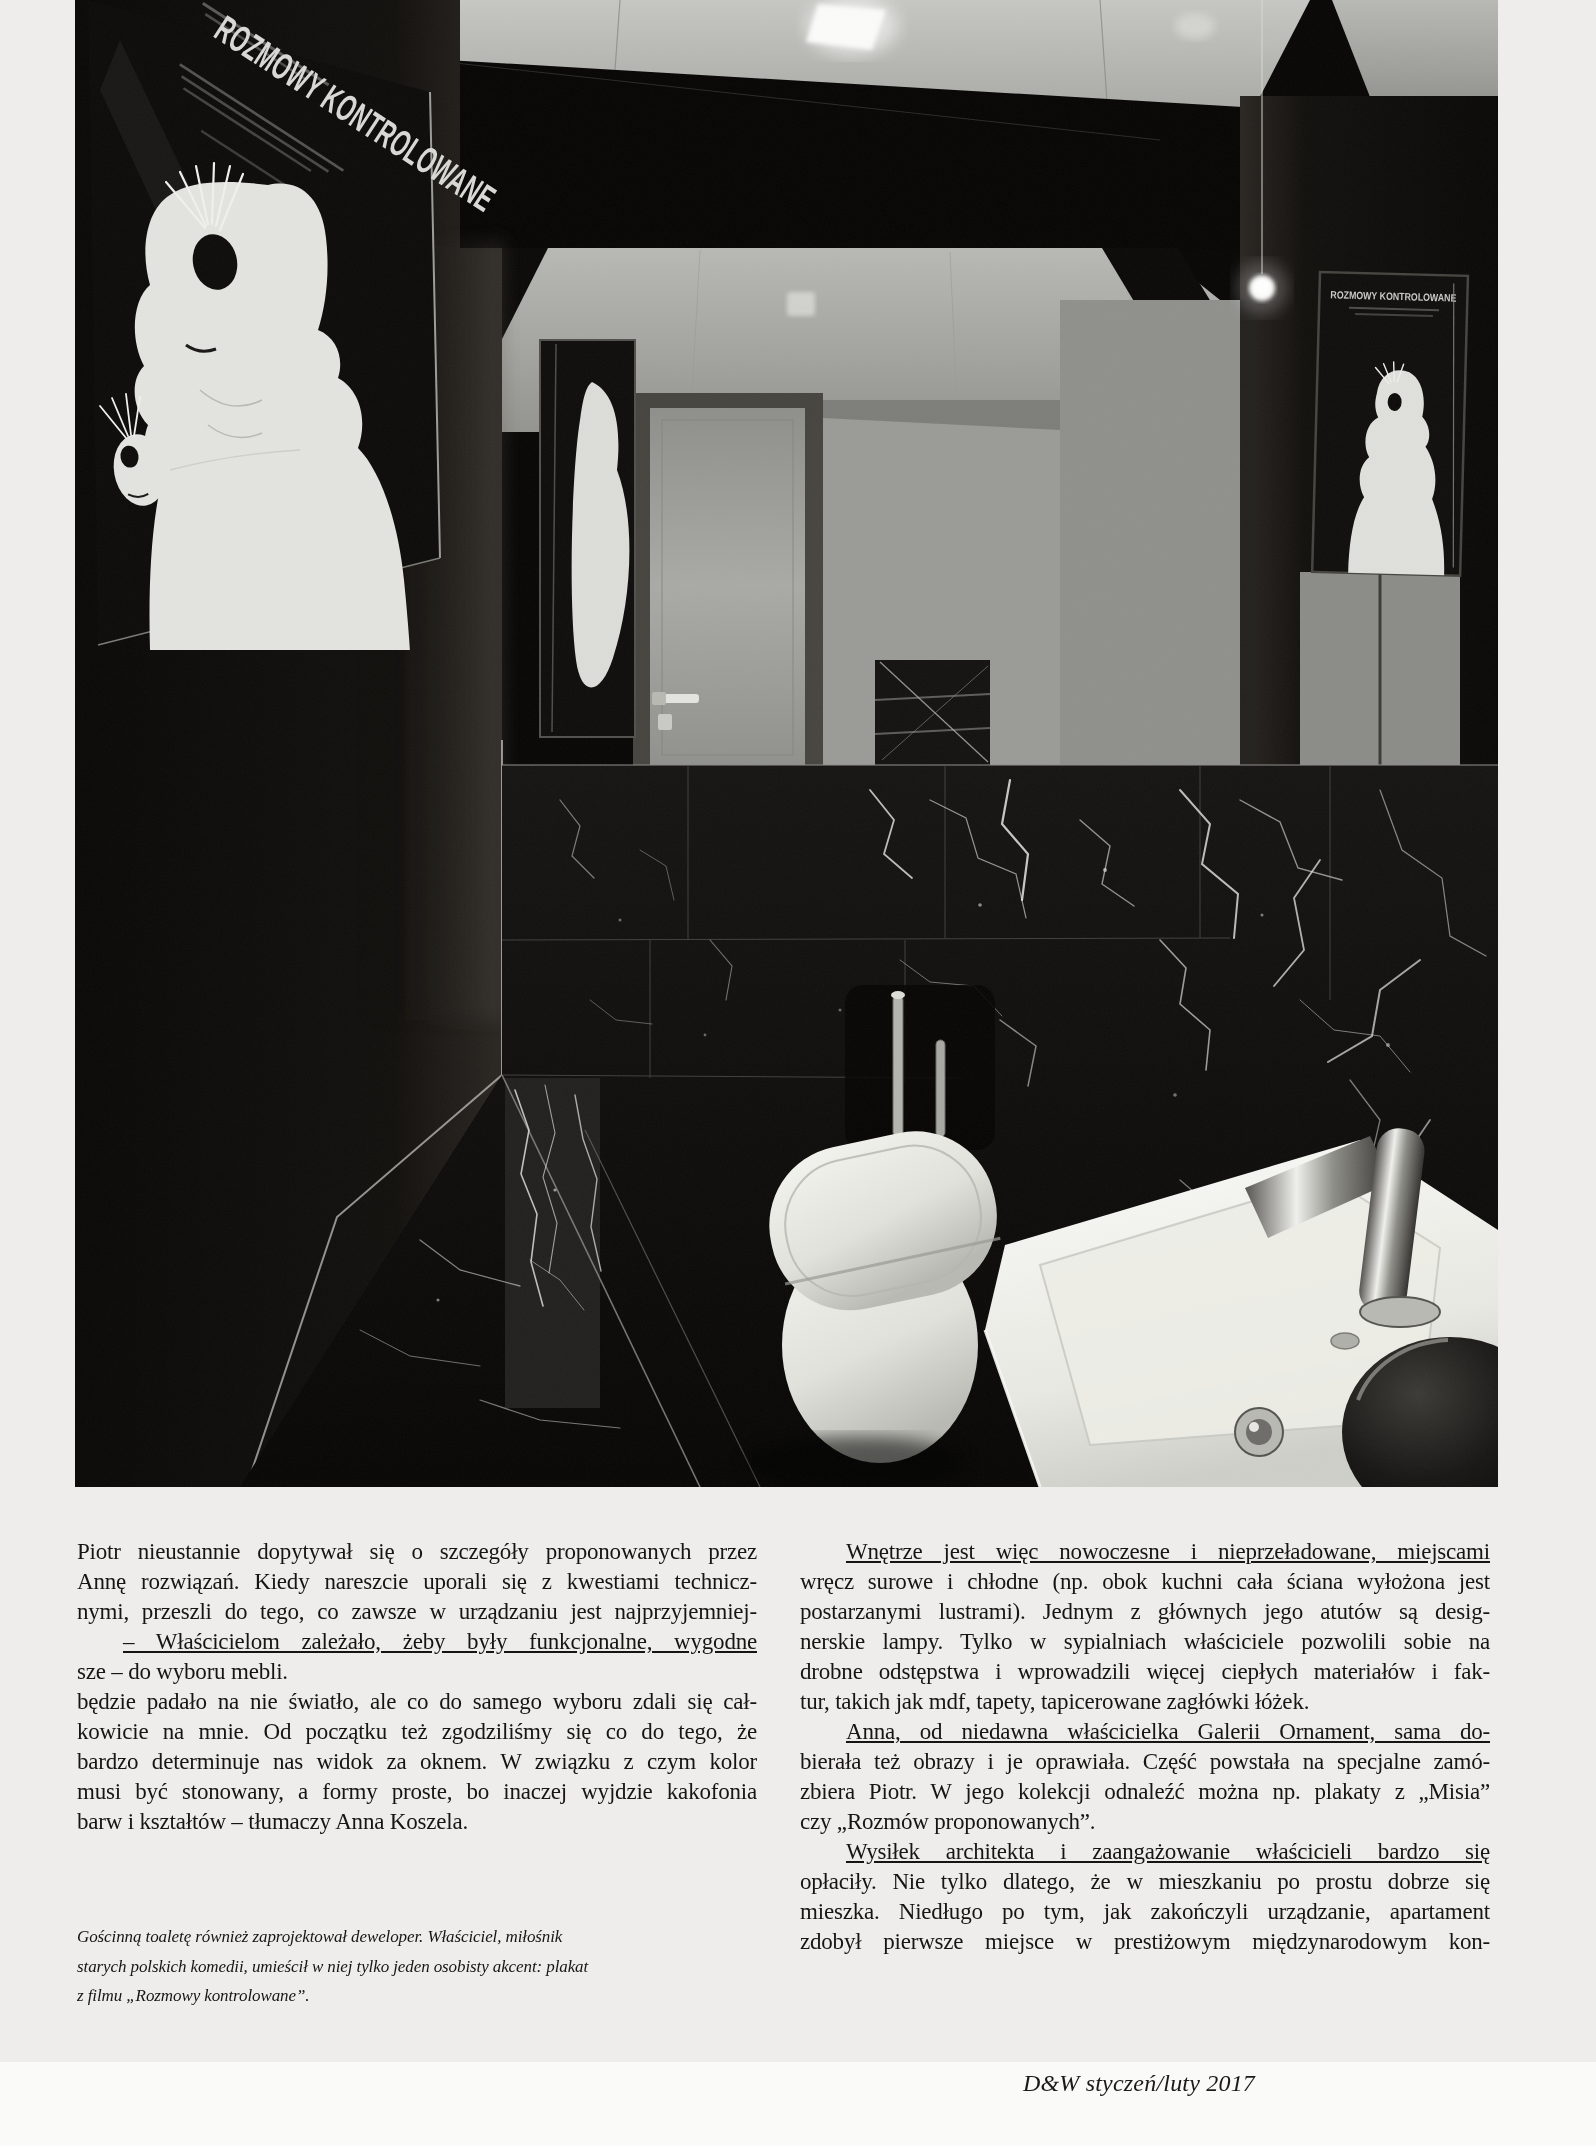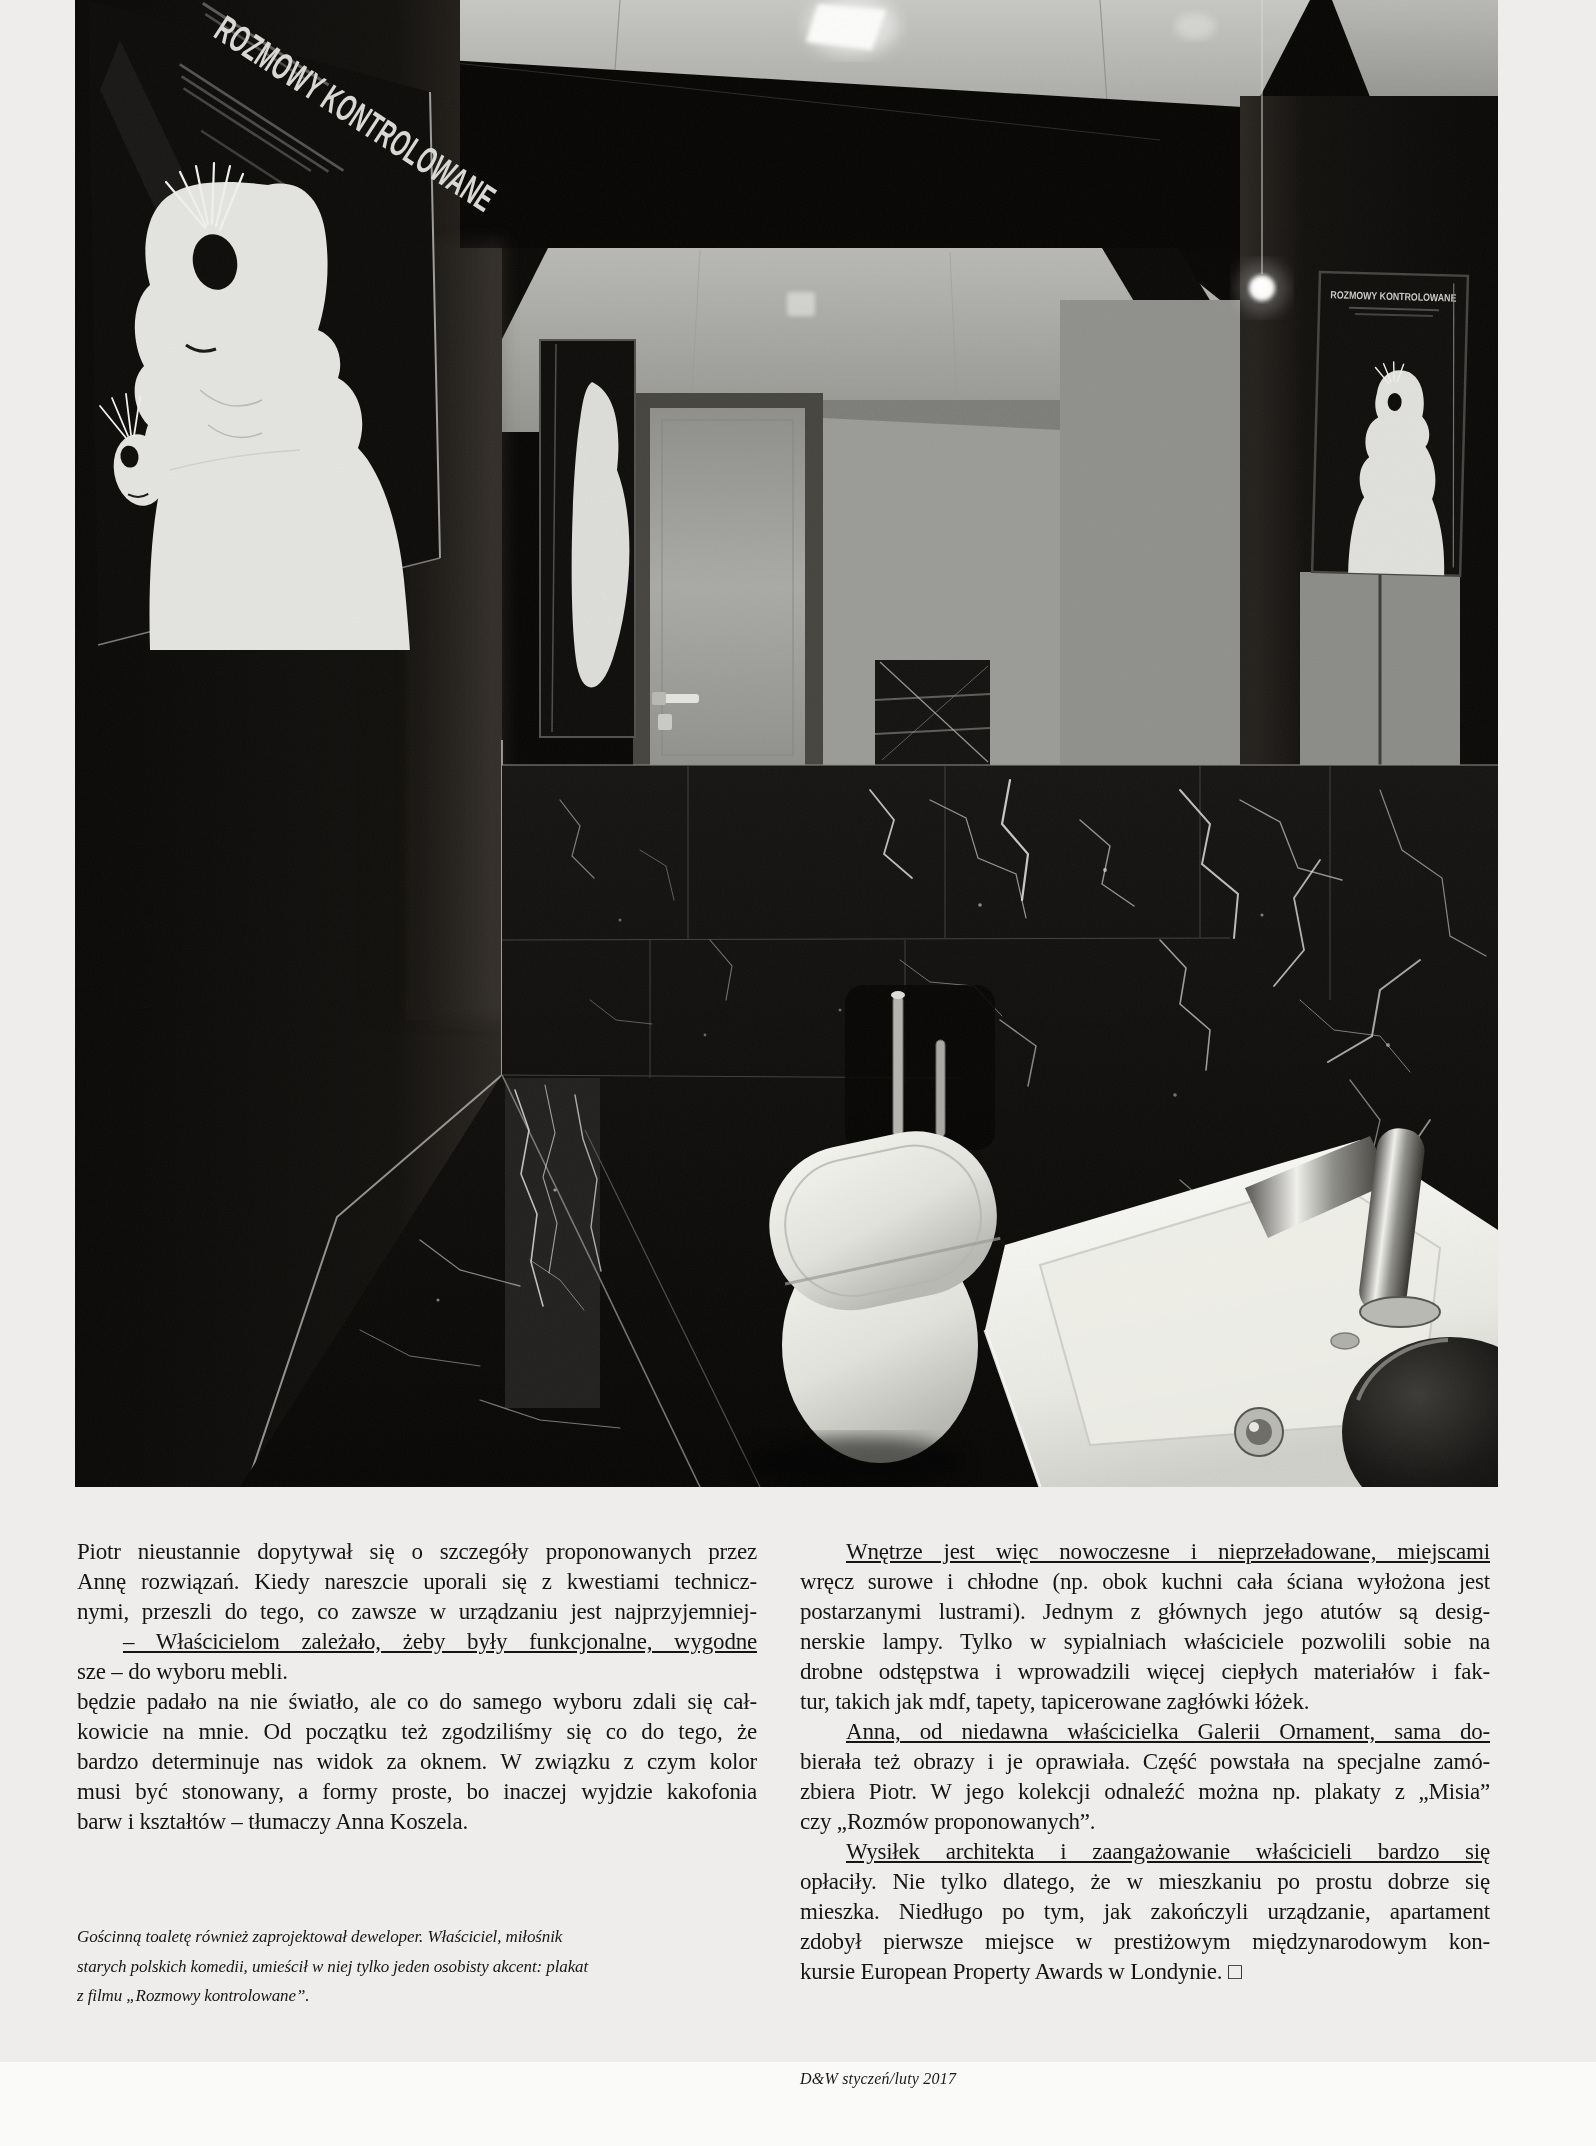--- a/index.html
+++ b/index.html
@@ -30,22 +30,22 @@
   }
   .tline.last{text-align-last:left;}
   .tline.ind{text-indent:46px;text-decoration:underline;}
   .caption{
     position:absolute;left:77px;top:1922px;width:700px;
     font-style:italic;font-size:17px;letter-spacing:-0.1px;
   }
   .caption .tline{text-align:left;text-align-last:left;height:29.5px;line-height:29.5px;}
   .footer{
     position:absolute;top:2070px;left:800px;width:678px;
-    text-align:left;
-    font-style:italic;font-size:16px;letter-spacing:0.2px;color:#1c1a18;
+    text-align:center;
+    font-style:italic;font-size:24px;letter-spacing:0.2px;color:#1c1a18;
   }
 </style>
 </head>
 <body>
 
 <div class="page">
 
   <svg class="photo-svg" width="1596" height="1487" viewBox="0 0 1596 1487" xmlns="http://www.w3.org/2000/svg">
     <defs>
       <clipPath id="photoClip">
@@ -384,21 +384,20 @@
       <div class="tline">drobne odstępstwa i wprowadzili więcej ciepłych materiałów i fak-</div>
       <div class="tline last">tur, takich jak mdf, tapety, tapicerowane zagłówki łóżek.</div>
       <div class="tline ind">Anna, od niedawna właścicielka Galerii Ornament, sama do-</div>
       <div class="tline">bierała też obrazy i je oprawiała. Część powstała na specjalne zamó-</div>
       <div class="tline">zbiera Piotr. W jego kolekcji odnaleźć można np. plakaty z „Misia”</div>
       <div class="tline last">czy „Rozmów proponowanych”.</div>
       <div class="tline ind">Wysiłek architekta i zaangażowanie właścicieli bardzo się</div>
       <div class="tline">opłaciły. Nie tylko dlatego, że w mieszkaniu po prostu dobrze się</div>
       <div class="tline">mieszka. Niedługo po tym, jak zakończyli urządzanie, apartament</div>
       <div class="tline">zdobył pierwsze miejsce w prestiżowym międzynarodowym kon-</div>
-      <div class="tline last">kursie European Property Awards w Londynie. □</div>
     </div>
   <div class="caption">
       <div class="tline last">Gościnną toaletę również zaprojektował deweloper. Właściciel, miłośnik</div>
       <div class="tline last">starych polskich komedii, umieścił w niej tylko jeden osobisty akcent: plakat</div>
       <div class="tline last">z filmu „Rozmowy kontrolowane”.</div>
     </div>
 
   <div class="bottom-strip"></div>
   <div class="footer">D&amp;W styczeń/luty 2017</div>
 

